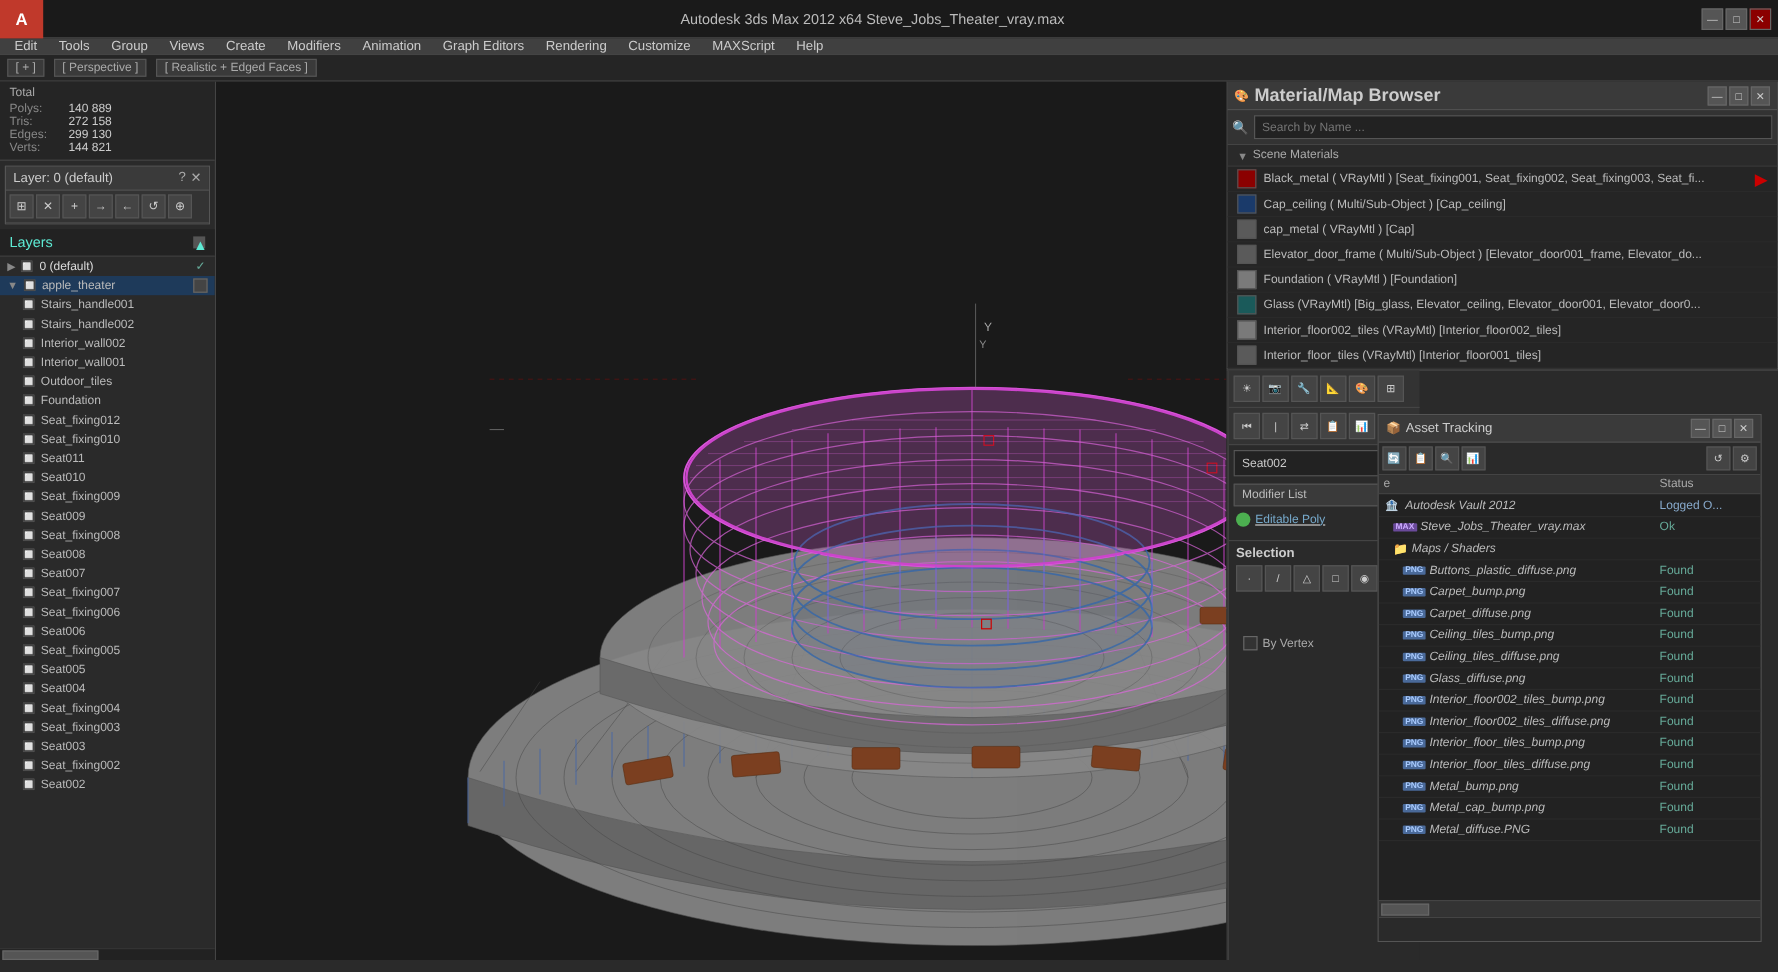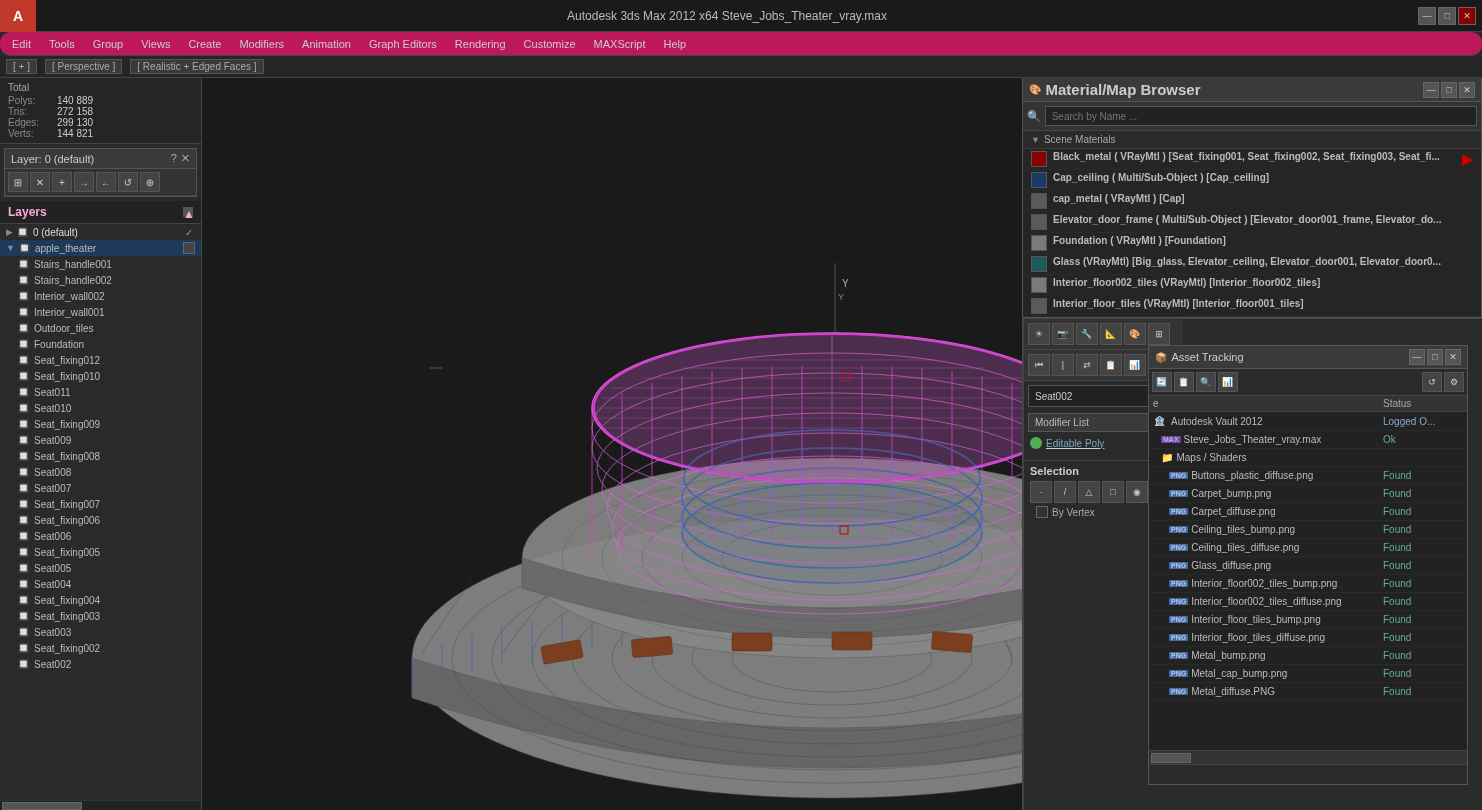--- a/index.html
+++ b/index.html
@@ -6,51 +6,51 @@
     body { width: 1482px; height: 810px; overflow: hidden; background: #2a2a2a; font-family: 'Segoe UI', Tahoma, Arial, sans-serif; font-size: 11px; color: #ccc; }
 
     
     .title-bar { height: 32px; background: #1a1a1a; display: flex; align-items: center; border-bottom: 1px solid #444; }
     .title-bar-logo { width: 36px; height: 32px; background: #c0392b; display: flex; align-items: center; justify-content: center; color: white; font-weight: bold; font-size: 14px; }
     .title-bar-title { flex: 1; text-align: center; color: #bbb; font-size: 12px; }
     .title-bar-controls { display: flex; gap: 2px; padding-right: 6px; }
     .title-bar-btn { width: 18px; height: 18px; background: #555; border: 1px solid #666; display: flex; align-items: center; justify-content: center; font-size: 9px; color: #ccc; cursor: pointer; }
 
     
-    .menu-bar { height: 24px; background: #be185d; display: flex; align-items: center; border-bottom: 1px solid #444; padding: 0 4px; gap: 2px; border-radius: 11px; }
+    .menu-bar { height: 14px; background: #404040; display: flex; align-items: center; border-bottom: 1px solid #444; padding: 0 4px; gap: 2px; }
     .menu-item { padding: 2px 8px; color: #ccc; cursor: pointer; font-size: 11px; }
 
     
     .main-layout { display: flex; flex-direction: column; height: calc(810px - 56px); }
 
     
     .viewport-info { height: 22px; background: #252525; display: flex; align-items: center; padding: 0 6px; border-bottom: 1px solid #444; gap: 8px; font-size: 10px; color: #aaa; }
     .viewport-badge { background: #3a3a3a; padding: 1px 6px; border: 1px solid #555; cursor: pointer; }
 
     
     .content-area { display: flex; flex: 1; overflow: hidden; }
 
     
-    .left-panel { width: 202px; background: #2a2a2a; border-right: 1px solid #444; display: flex; flex-direction: column; }
+    .left-panel { width: 180px; background: #2a2a2a; border-right: 1px solid #444; display: flex; flex-direction: column; }
     .stats-panel { background: #252525; padding: 4px 8px; border-bottom: 1px solid #444; font-size: 10px; }
     .stats-title { color: #aaa; margin-bottom: 2px; }
     .stats-row { display: flex; gap: 4px; color: #bbb; }
     .stats-label { color: #888; width: 45px; }
     .stats-value { color: #ccc; }
 
     
     .layer-dialog { background: #2d2d2d; border: 1px solid #555; margin: 4px; }
     .layer-dialog-title { background: #3a3a3a; padding: 3px 6px; display: flex; align-items: center; justify-content: space-between; border-bottom: 1px solid #555; gap: 41px; }
     .layer-dialog-title span { font-size: 11px; color: #ccc; }
     .layer-dialog-toolbar { display: flex; gap: 2px; padding: 3px; background: #333; border-bottom: 1px solid #444; }
     .layer-tool-btn { width: 20px; height: 20px; background: #444; border: 1px solid #555; display: flex; align-items: center; justify-content: center; font-size: 10px; color: #ccc; cursor: pointer; }
 
     
     .layers-section { flex: 1; display: flex; flex-direction: column; }
-    .layers-header { background: #222; color: #f9a8d4; padding: 4px 8px; font-size: 12px; font-weight: bold; border-bottom: 1px solid #444; display: flex; align-items: center; justify-content: space-between; }
+    .layers-header { background: #222; color: #5eead4; padding: 4px 8px; font-size: 12px; font-weight: normal; border-bottom: 1px solid #444; display: flex; align-items: center; justify-content: space-between; }
     .layers-list { flex: 1; overflow-y: auto; background: #2a2a2a; }
     .layers-list::-webkit-scrollbar { width: 10px; }
     .layers-list::-webkit-scrollbar-track { background: #222; }
     .layers-list::-webkit-scrollbar-thumb { background: #555; }
     .layer-item { padding: 2px 6px; display: flex; align-items: center; gap: 4px; font-size: 10px; color: #bbb; cursor: pointer; }
     .layer-item.selected { background: #1e3a5a; }
     .layer-item.parent { color: #ddd; font-weight: normal; }
     .layer-indent { margin-left: 12px; }
     .layer-icon { width: 12px; height: 12px; display: flex; align-items: center; justify-content: center; font-size: 9px; color: #888; }
     .layer-check { width: 10px; color: #6a9; }
@@ -64,41 +64,41 @@
     .panel-controls { display: flex; gap: 2px; }
     .panel-btn { width: 16px; height: 16px; background: #555; display: flex; align-items: center; justify-content: center; font-size: 9px; color: #ccc; cursor: pointer; border: 1px solid #666; }
 
     .search-bar { display: flex; align-items: center; padding: 4px; background: #333; border-bottom: 1px solid #444; gap: 4px; }
     .search-input { flex: 1; background: #222; border: 1px solid #555; color: #ccc; padding: 2px 6px; font-size: 10px; height: 20px; }
 
     .scene-materials-header { background: #2a2a2a; padding: 3px 8px; font-size: 10px; color: #aaa; border-bottom: 1px solid #3a3a3a; display: flex; align-items: center; gap: 4px; }
     .collapse-arrow { font-size: 9px; color: #888; }
 
     .material-list { background: #252525; }
-    .material-item { display: flex; padding: 2px 8px; cursor: pointer; border-bottom: 1px solid #2a2a2a; min-height: 20px; font-weight: bold; }
+    .material-item { display: flex; align-items: center; padding: 2px 8px; cursor: pointer; border-bottom: 1px solid #2a2a2a; min-height: 20px; }
     .material-swatch { width: 16px; height: 16px; margin-right: 6px; border: 1px solid #555; flex-shrink: 0; }
     .material-name { font-size: 10px; color: #bbb; flex: 1; }
     .mat-red { background: #8B0000; }
     .mat-blue { background: #1a3a6a; }
     .mat-gray { background: #5a5a5a; }
     .mat-brown { background: #6B3A2A; }
     .mat-yellow { background: #8B8B00; }
     .mat-lightgray { background: #7a7a7a; }
     .mat-teal { background: #1a5a5a; }
 
     
     .modifier-panel { background: #2a2a2a; border-left: 1px solid #444; width: 160px; flex-shrink: 0; display: flex; flex-direction: column; }
     .modifier-icons { display: flex; gap: 2px; padding: 4px; background: #333; border-bottom: 1px solid #444; }
     .mod-icon-btn { width: 22px; height: 22px; background: #444; border: 1px solid #555; display: flex; align-items: center; justify-content: center; font-size: 9px; color: #ccc; cursor: pointer; }
     .name-input { background: #222; border: 1px solid #555; color: #ccc; padding: 2px 6px; font-size: 10px; height: 22px; margin: 4px; width: calc(100% - 8px); }
     .modifier-entry { display: flex; align-items: center; padding: 3px 6px; gap: 4px; text-decoration: underline; }
     .mod-light { width: 12px; height: 12px; background: #4CAF50; border-radius: 50%; flex-shrink: 0; }
     .selection-icons { display: flex; gap: 2px; flex-wrap: wrap; }
     .sel-btn { width: 22px; height: 22px; background: #444; border: 1px solid #555; display: flex; align-items: center; justify-content: center; font-size: 9px; color: #ccc; cursor: pointer; }
-    .by-vertex { display: flex; align-items: center; gap: 4px; padding: 3px 6px; font-size: 10px; color: #aaa; }
+    .by-vertex { display: flex; align-items: center; gap: 4px; padding: 3px 6px; font-size: 10px; color: #aaa; margin-top: 34px; }
     .checkbox { width: 12px; height: 12px; border: 1px solid #666; background: #333; }
 
     
     .asset-tracking { position: absolute; left: 1148px; top: 345px; width: 320px; height: 440px; background: #2d2d2d; border: 1px solid #555; display: flex; flex-direction: column; }
     .at-title-bar { background: #3a3a3a; padding: 3px 6px; display: flex; align-items: center; justify-content: space-between; border-bottom: 1px solid #555; }
     .at-title { color: #ccc; font-size: 11px; }
     .at-controls { display: flex; gap: 2px; }
     .at-menu-bar { display: flex; gap: 8px; padding: 3px 6px; background: #333; border-bottom: 1px solid #444; font-size: 10px; color: #bbb; }
     .at-menu-item { cursor: pointer; }
     .at-toolbar { display: flex; gap: 2px; padding: 3px; background: #2a2a2a; border-bottom: 1px solid #444; align-items: center; }
@@ -108,21 +108,21 @@
     .at-table::-webkit-scrollbar { width: 10px; }
     .at-table::-webkit-scrollbar-track { background: #1a1a1a; }
     .at-table::-webkit-scrollbar-thumb { background: #555; }
     .at-header { display: flex; background: #333; border-bottom: 1px solid #444; font-size: 10px; color: #aaa; padding: 2px 4px; }
     .at-col-name { flex: 1; }
     .at-col-status { width: 80px; text-align: left; }
     .at-row { display: flex; align-items: center; padding: 2px 4px; border-bottom: 1px solid #2a2a2a; font-size: 10px; color: #bbb; cursor: pointer; min-height: 18px; }
     .at-row.indent1 { padding-left: 12px; }
     .at-row.indent2 { padding-left: 20px; }
     .at-row-icon { width: 14px; height: 14px; margin-right: 4px; display: flex; align-items: center; justify-content: center; font-size: 9px; flex-shrink: 0; }
-    .at-row-name { flex: 1; }
+    .at-row-name { flex: 1; font-style: italic; }
     .at-row-status { width: 80px; font-size: 10px; }
     .status-logged { color: #88aacc; }
     .status-ok { color: #6a9; }
     .status-found { color: #6a9; }
     .png-badge { background: #4a6a9a; color: #aaccff; font-size: 7px; padding: 0 2px; border-radius: 1px; margin-right: 3px; font-weight: bold; }
     .max-badge { background: #6a4a9a; color: #ccaaff; font-size: 7px; padding: 0 2px; border-radius: 1px; margin-right: 3px; font-weight: bold; }
     .folder-badge { color: #ccaa44; margin-right: 3px; }
     .at-scrollbar-h { height: 14px; background: #333; border-top: 1px solid #444; position: relative; }
     .at-scrollbar-h-thumb { position: absolute; left: 2px; top: 2px; width: 40px; height: 10px; background: #555; border: 1px solid #666; }
     .at-status-bar { height: 20px; background: #2a2a2a; border-top: 1px solid #444; }

